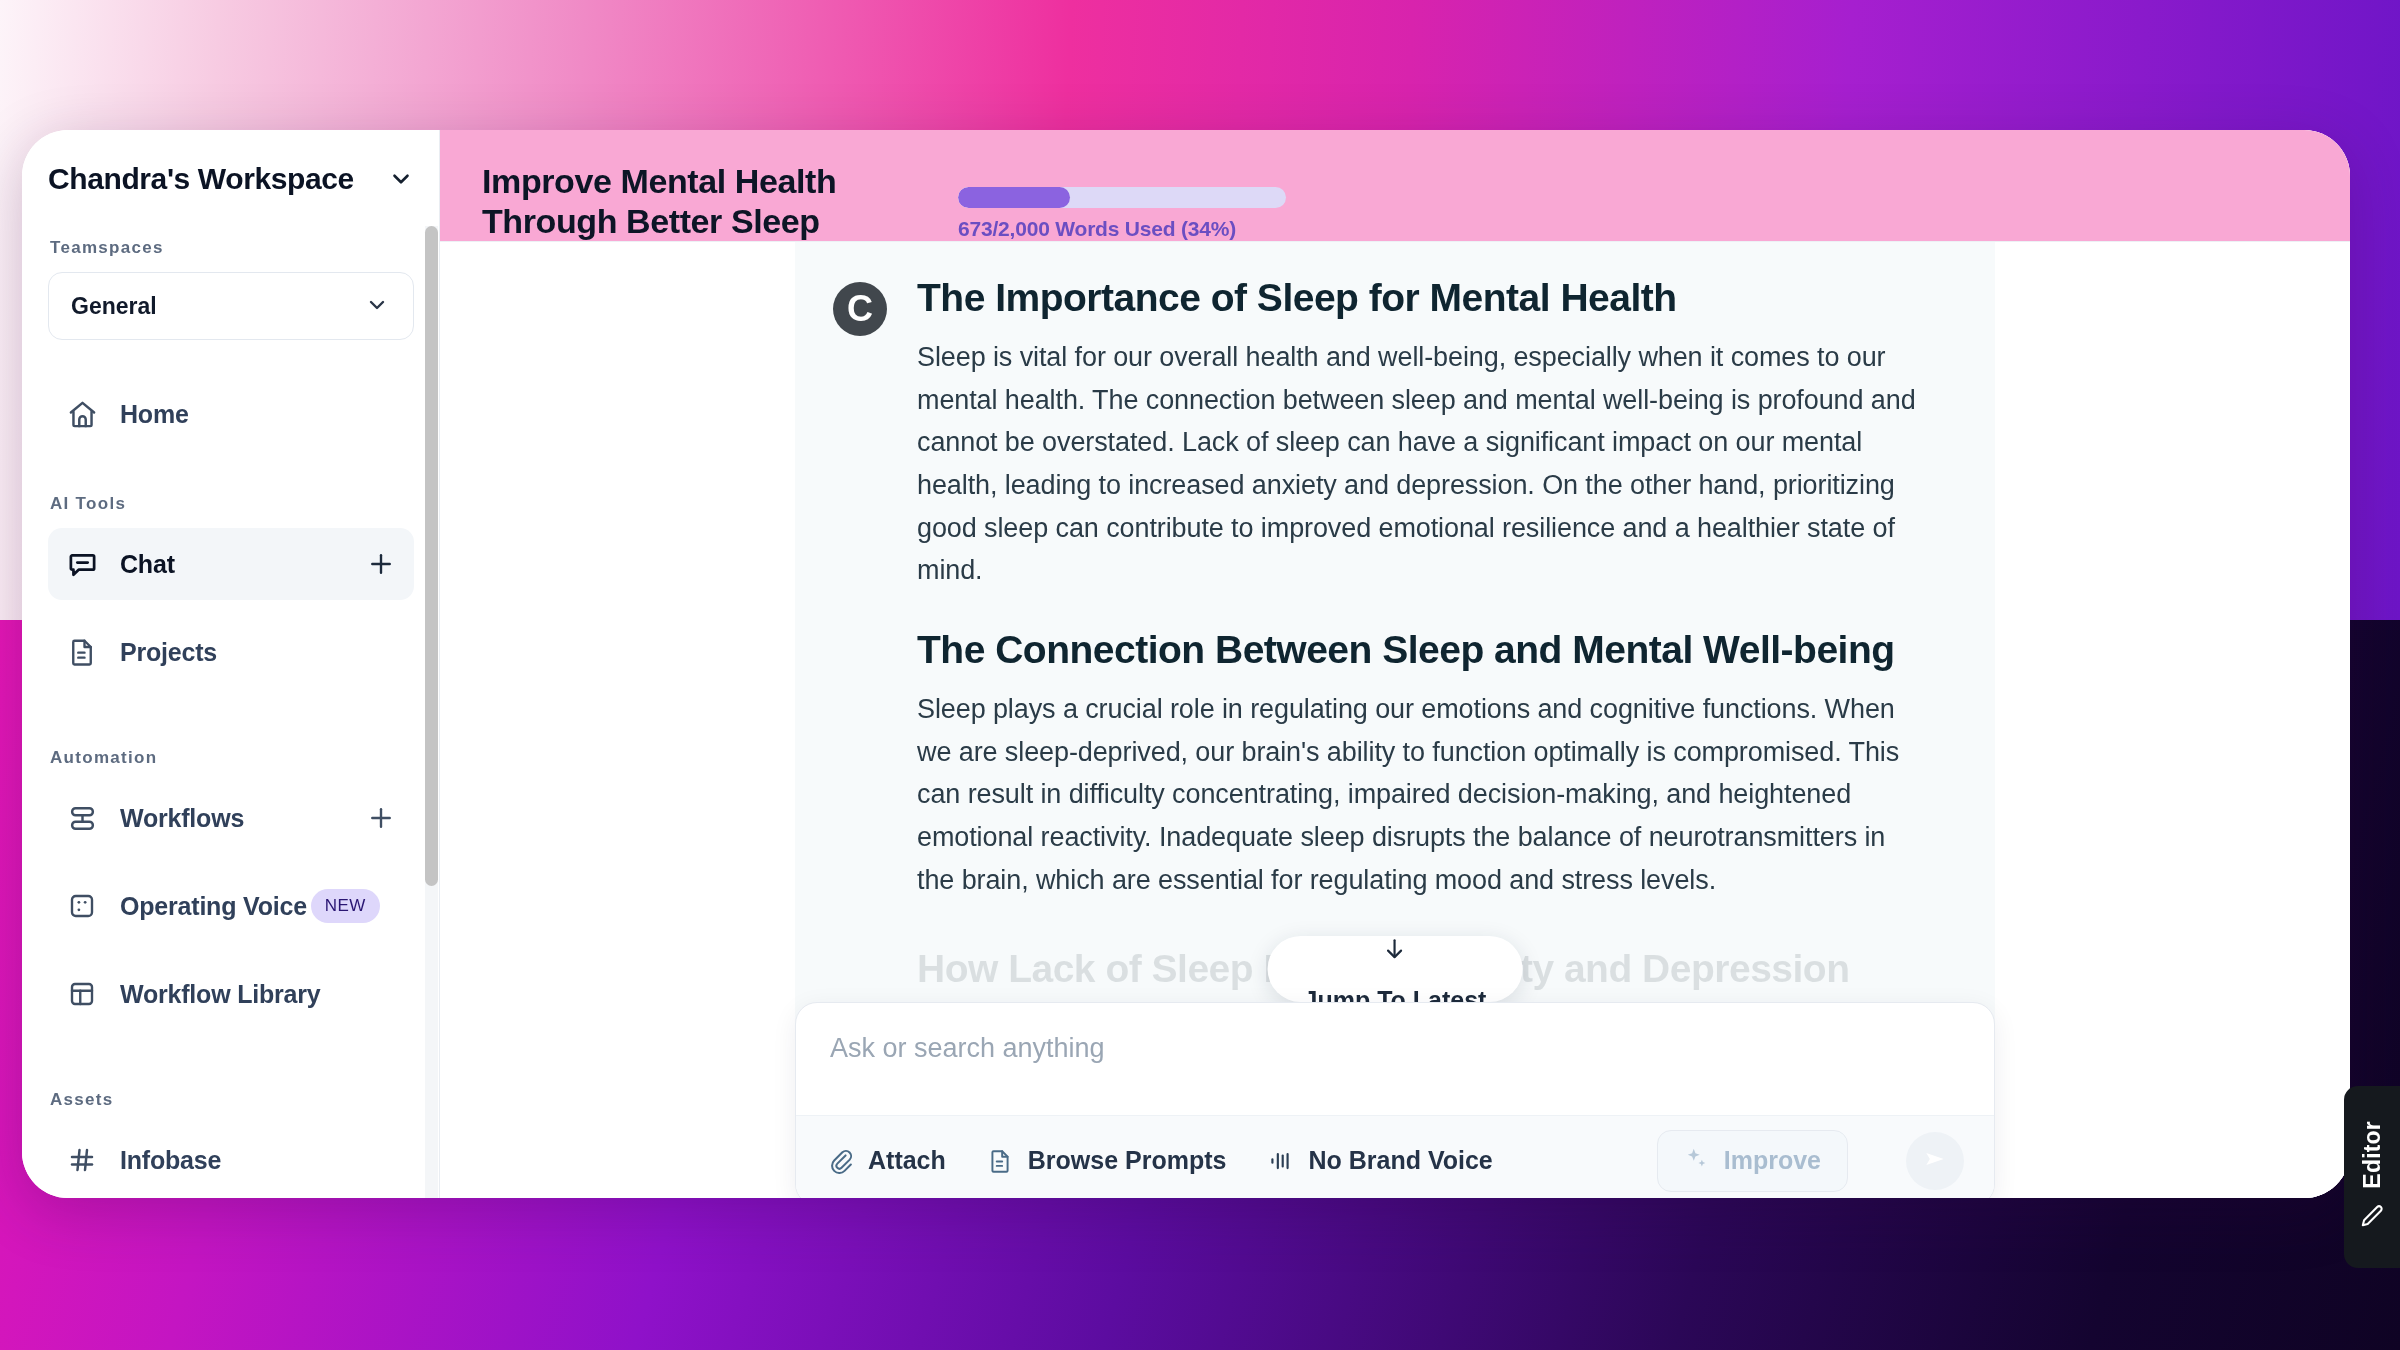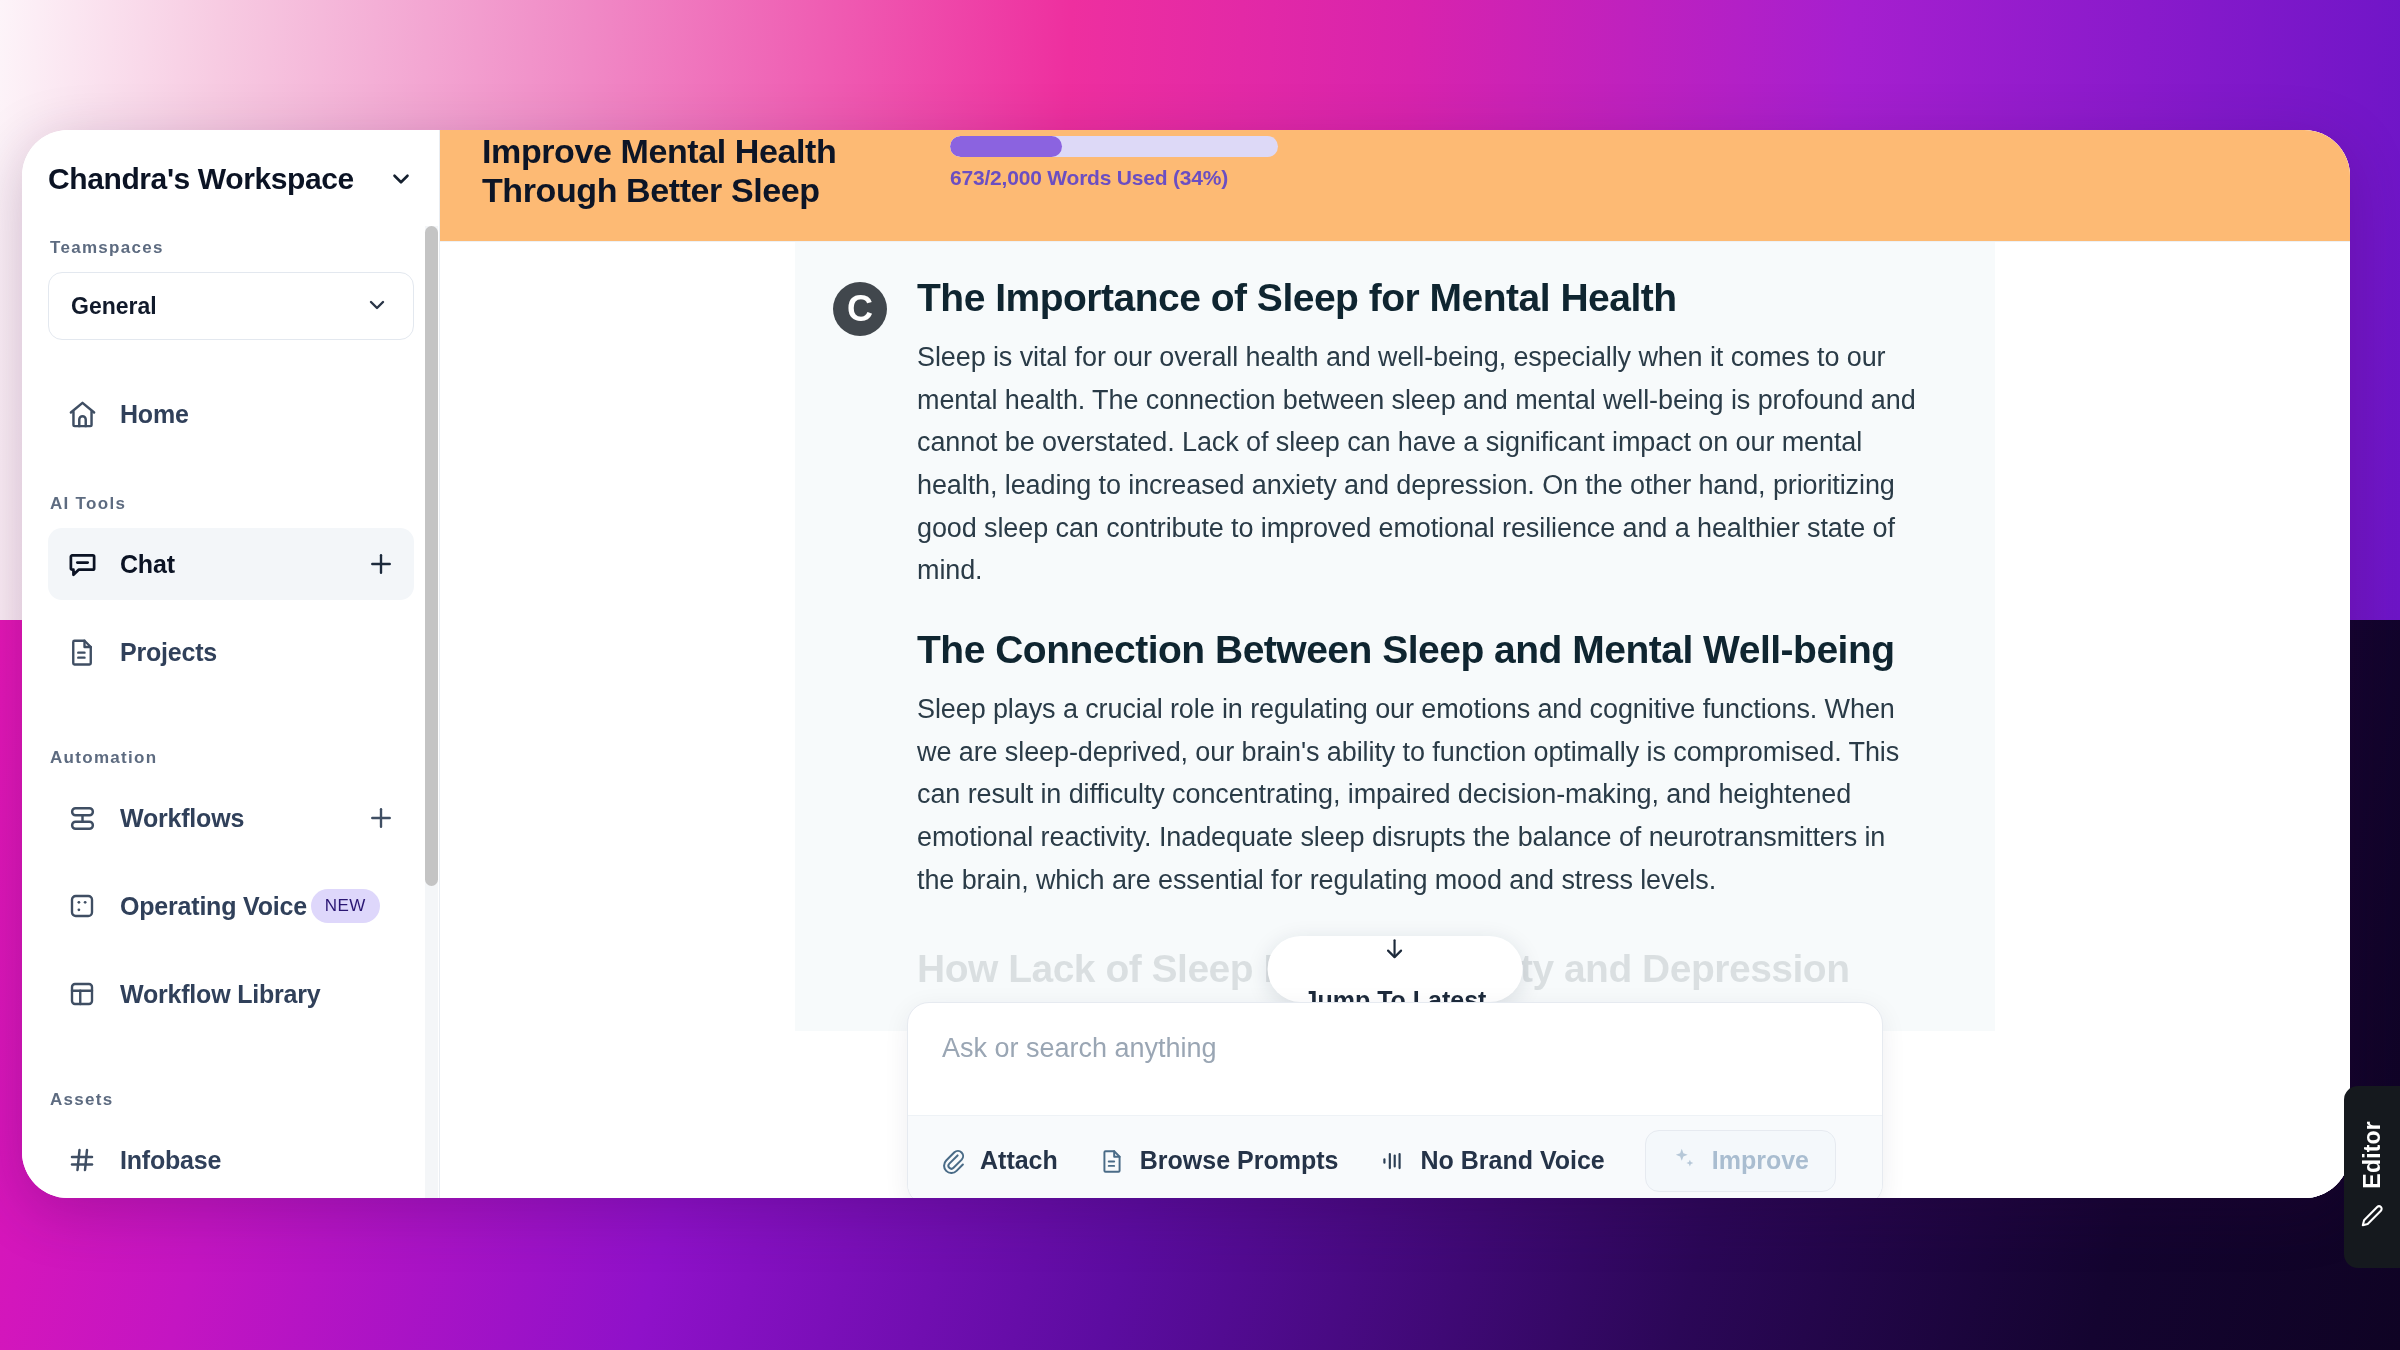--- a/index.html
+++ b/index.html
@@ -103,25 +103,25 @@
 
   
   .main {
     flex: 1; height: 100%; position: relative;
     display: flex; flex-direction: column;
     background: #ffffff;
     overflow: hidden;
   }
   .topbar {
     height: 112px; min-height: 112px;
-    display: flex; align-items: flex-start;
+    display: flex; align-items: flex-end;
     padding: 0 34px 0 42px;
-    gap: 0px;
+    gap: 8px;
     border-bottom: 1.5px solid #edf1f5;
-    background: #fdba74;
+    background: #f9a8d4;
   }
   .doc-title {
     font-size: 34px; font-weight: 600; color: #0d1526;
     line-height: 1.16; letter-spacing: -0.4px;
     width: 420px; margin-top: 2px;
   }
   .usage {
     width: 330px; margin-left: 48px; margin-top: 6px;
   }
   .bar-outer {
@@ -213,21 +213,21 @@
     background: #fff; box-shadow: 0 5px 22px rgba(25,35,60,0.13);
     display: flex; align-items: center; gap: 18px;
     font-size: 25px; font-weight: 700; color: #1d2a3b;
     z-index: 5;
     flex-direction: column;
   }
 
   
   .composer-wrap {
     position: absolute; left: 50%; transform: translateX(-50%);
-    bottom: -8px; width: 976px; z-index: 6;
+    bottom: -8px; width: 1200px; z-index: 6;
   }
   .composer {
     border: 1.6px solid #e6eaf0; border-radius: 22px; background: #fff;
     box-shadow: 0 6px 26px rgba(25,35,60,0.07);
     overflow: hidden;
   }
   .composer-input {
     height: 112px; display: flex; align-items: flex-start;
     padding: 30px 34px 0 34px;
     font-size: 27px; color: #9aa6b4;

